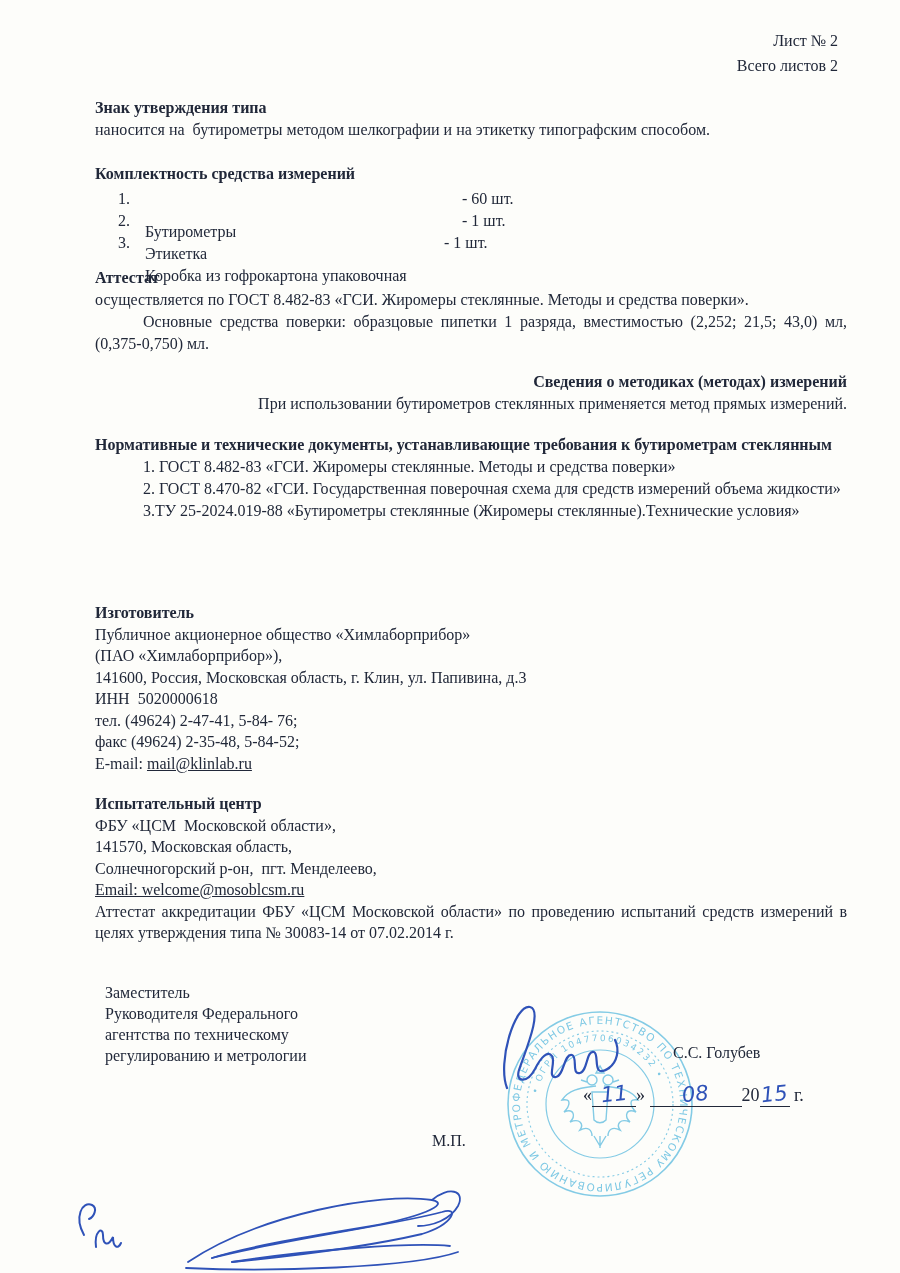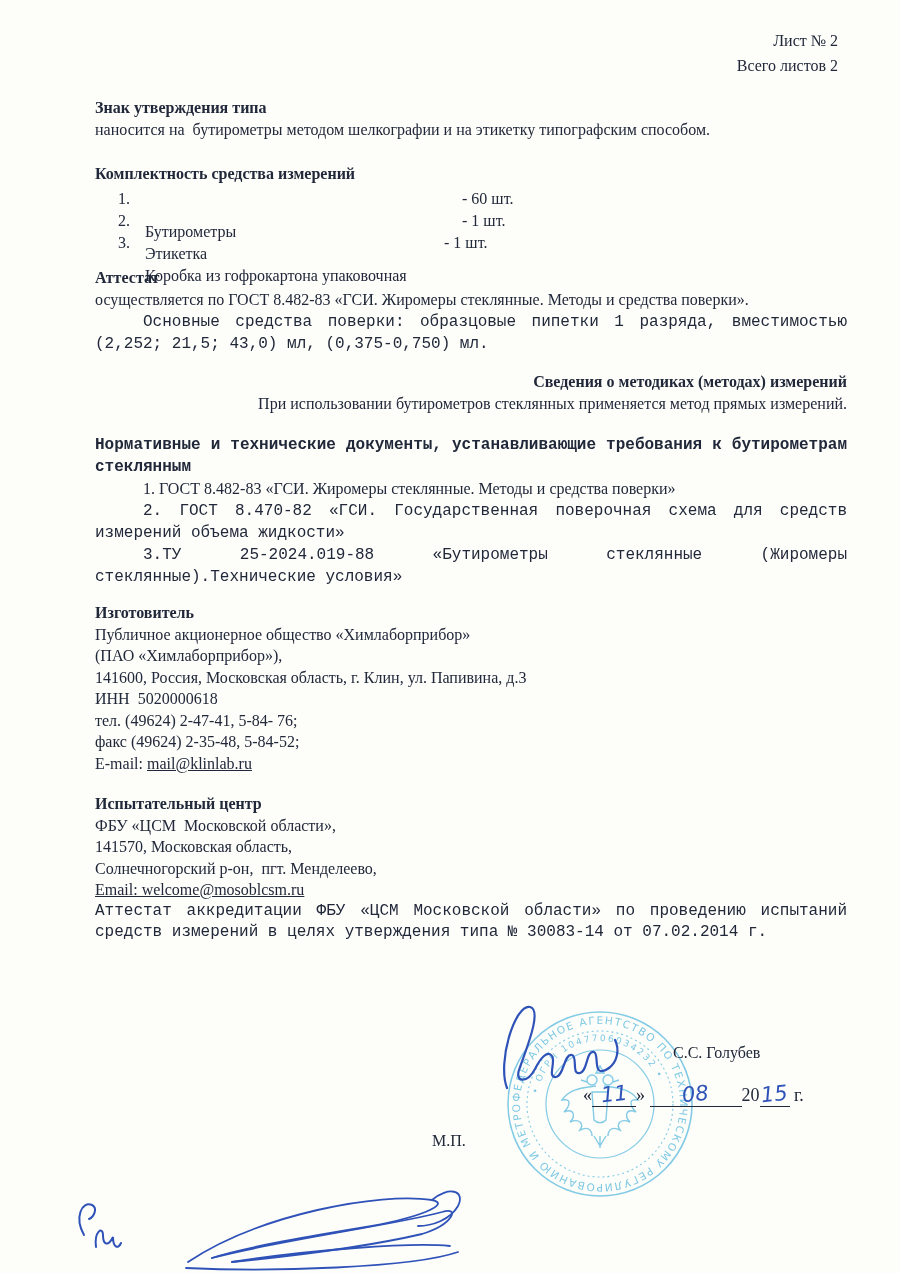--- a/index.html
+++ b/index.html
@@ -9,21 +9,21 @@
     margin:0 auto;
     background:#fdfdfa;
     font-family:"Liberation Serif","DejaVu Serif",serif;
     color:#212839;
     overflow:hidden;
   }
   .abs{position:absolute;}
   .txt{font-size:16px;line-height:22px;}
   .bold{font-weight:bold;}
   .pre{white-space:pre-wrap;}
-  .just{text-align:justify;font-family:Liberation Mono, monospace;}
+  .just{text-align:justify;}
   .indent{text-indent:48px;}
   .right{text-align:right;}
   .u-link{text-decoration:underline;}
   .content-col{left:95px;width:752px;}
 
   
   .kit-row{position:relative;height:22px;}
   .kit-num{position:absolute;left:23px;}
   .kit-name{position:absolute;left:50px;margin-top:33px;}
   .kit-qty{position:absolute;left:367px;}
@@ -142,20 +142,26 @@
       <circle cx="92" cy="76" r="5"></circle>
       <circle cx="108" cy="76" r="5"></circle>
       <path d="M87 78 l-6 -2 M113 78 l6 -2"></path>
       <path d="M96 82 C84 84 70 84 62 96 C72 94 70 102 64 108 C74 104 76 112 70 118 C80 114 84 120 80 126 C88 122 92 126 92 132"></path>
       <path d="M104 82 C116 84 130 84 138 96 C128 94 130 102 136 108 C126 104 124 112 130 118 C120 114 116 120 120 126 C112 122 108 126 108 132"></path>
       <path d="M92 88 h16 l-2 28 a8 8 0 0 1 -12 0 z"></path>
       <path d="M94 132 l6 10 l6 -10 M100 132 v12"></path>
     </g>
   </svg>
 
+  <section class="abs txt sig-col" style="top:982px;line-height:21px;z-index:2;">
+    <div>Заместитель</div>
+    <div>Руководителя Федерального</div>
+    <div>агентства по техническому</div>
+    <div>регулированию и метрологии</div>
+  </section>
 
   <div class="abs txt" style="left:673px;top:1042px;z-index:2;text-align:right;">С.С. Голубев</div>
 
   <div class="abs txt" style="left:432px;top:1130px;z-index:2;">М.П.</div>
 
   <div class="abs date-line" style="left:583px;top:1082px;z-index:2;">
     <span>«</span><span class="blank day"><span class="hand">11</span></span><span>»</span>
     <span class="blank month"><span class="hand">08</span></span><span>20</span><span class="blank year"><span class="hand">15</span></span><span> г.</span>
   </div>
 

